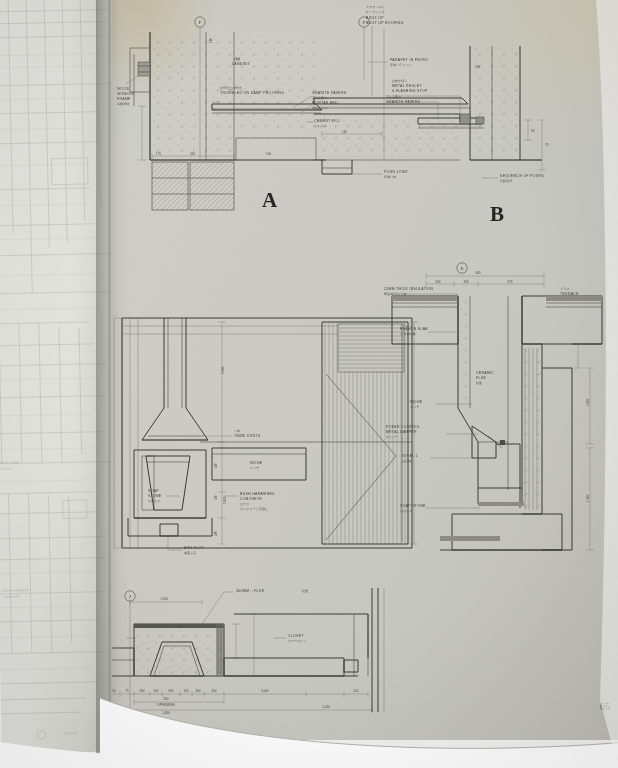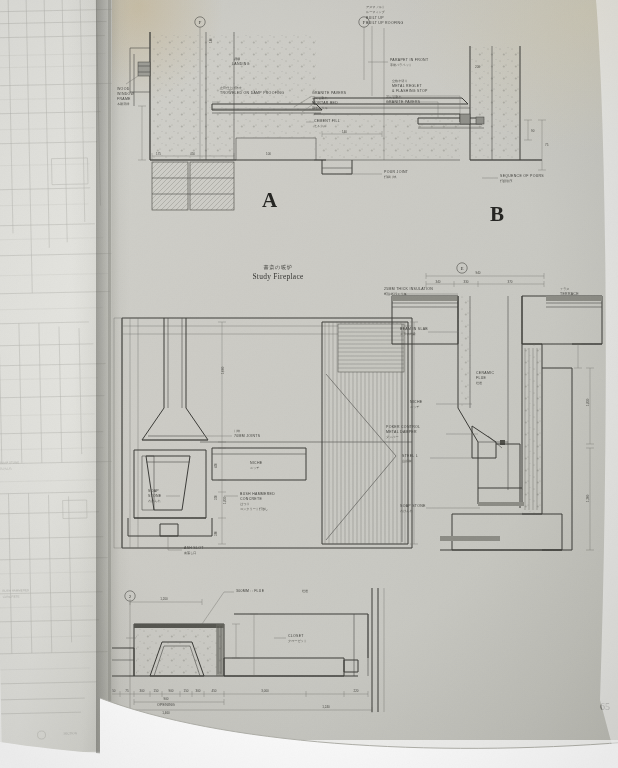--- a/index.html
+++ b/index.html
@@ -265,24 +265,20 @@
             <path class="lnthin" d="M140 168 H156"></path>
             <text class="lbl" x="158" y="167">SEQUENCE OF POURS</text>
             <text class="lbl-jp" x="158" y="172">打設順序</text>
           </g>
         </svg>
       </div>
 
       <div class="plate" style="left:150px;top:196px;">A</div>
       <div class="plate" style="left:378px;top:210px;">B</div>
 
-      <div id="ttl">
-        <span class="jp">書斎の暖炉</span>
-        <span class="en">Study Fireplace</span>
-      </div>
 
       <div class="dwg" style="left:0px;top:312px;">
         <svg viewBox="0 0 320 260" width="320" height="260">
 
           <path class="ln2" d="M10 14 H300 V244 H10 Z"></path>
           <path class="ln" d="M10 14 V244"></path>
           <path class="lnthin" d="M2 14 V244 M2 14 H10 M2 244 H10"></path>
           <path class="lnthin" d="M18 14 V244 M26 14 V244"></path>
           <path class="lnthin" d="M10 22 H300 M10 30 H300"></path>
 

